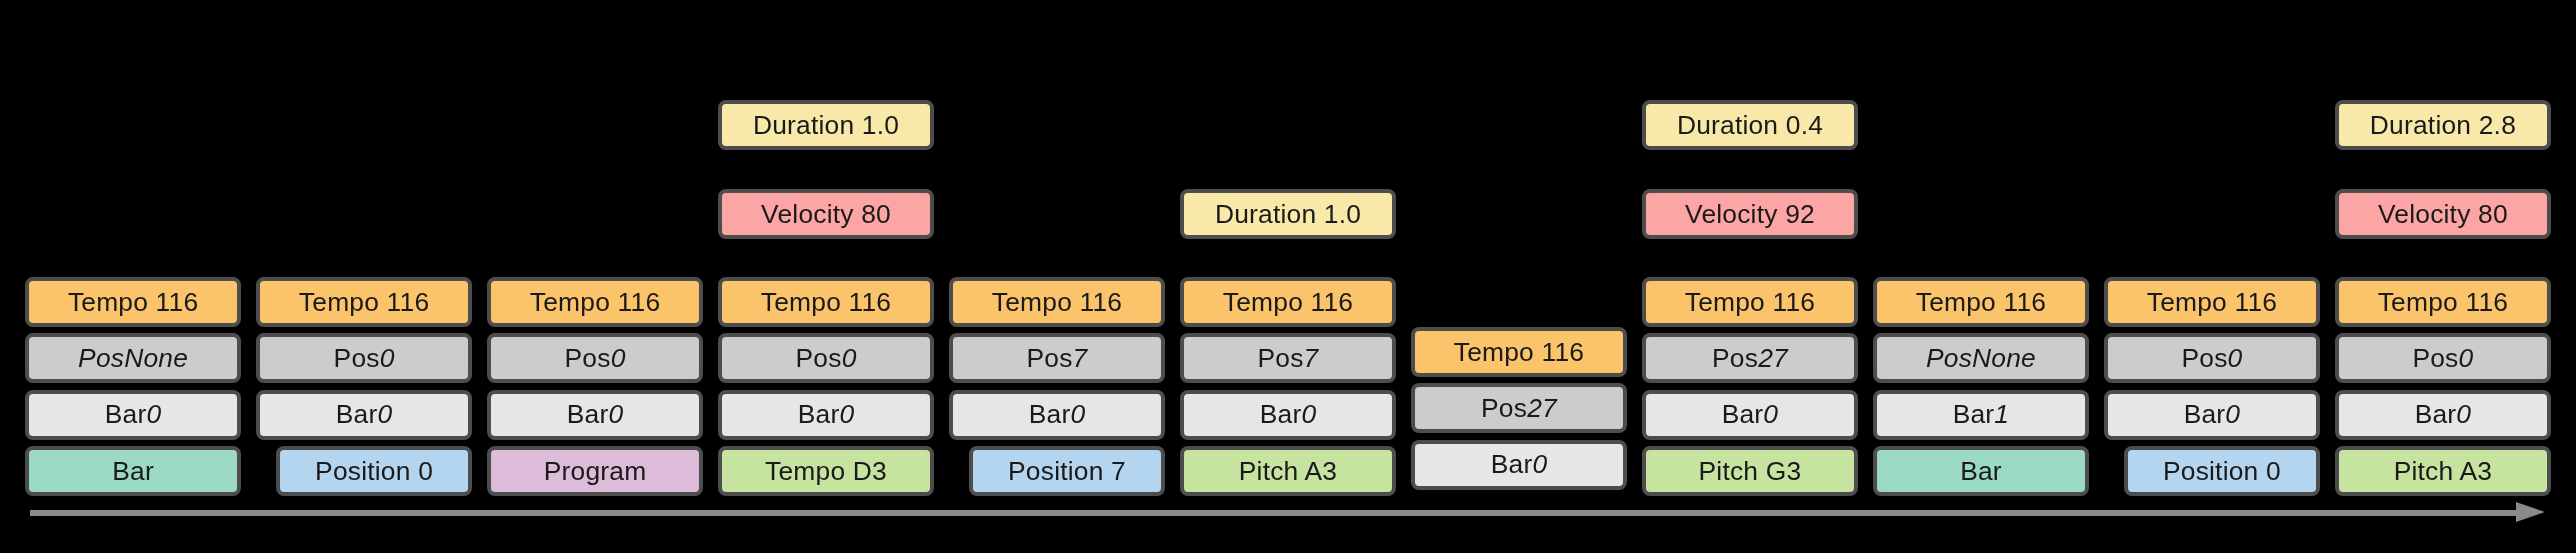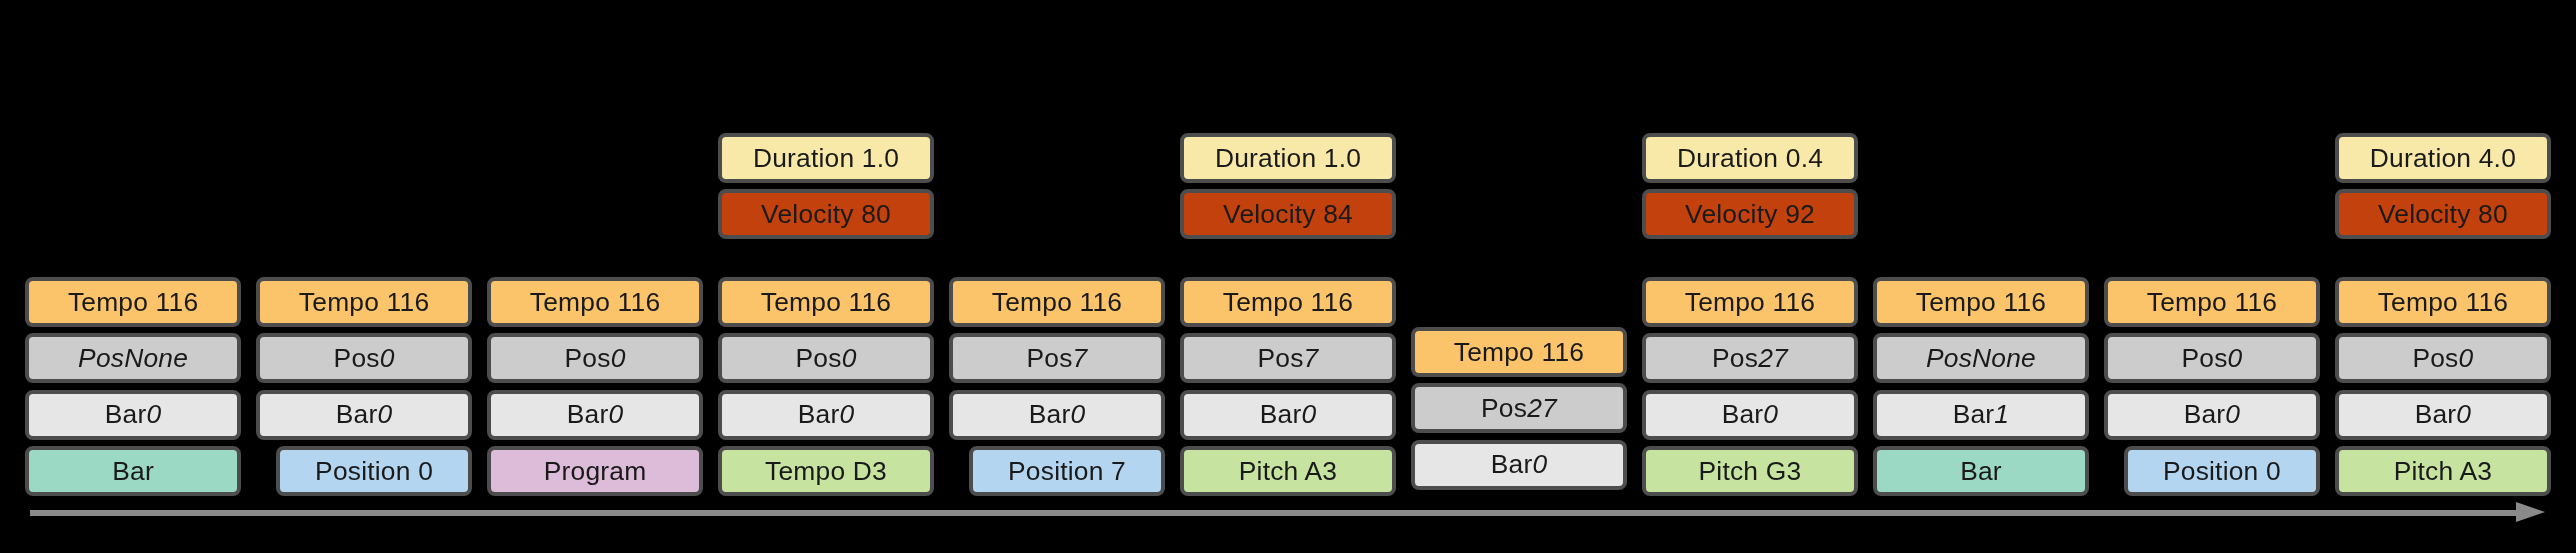--- a/index.html
+++ b/index.html
@@ -64,21 +64,21 @@
     line-height: 1;
   }
 
   .cell.spacer {
     border: none;
     background: transparent;
     visibility: hidden;
   }
 
   .cell-duration { background: #f8e9a8; }
-  .cell-velocity { background: #c2410c; }
+  .cell-velocity { background: #fca5a5; margin-top: 33px; }
   .cell-tempo    { background: #fbc46a; margin-top: 31px; }
   .cell-pos      { background: #cccccc; }
   .cell-bar      { background: #e6e6e6; }
 
   .cell-token    { margin-bottom: 0; }
   .tok-bar       { background: #9bd9c4; }
   .tok-position  { background: #b4d5ef; margin-left: 20px; }
   .tok-program   { background: #dcbcd8; }
   .tok-pitch     { background: #c6e3a0; }
 
@@ -180,21 +180,20 @@
           <span class="ital">7</span>
         </div>
         <div class="cell cell-bar">
           <span>Bar </span>
           <span class="ital">0</span>
         </div>
         <div class="cell cell-token tok-position">Position 7</div>
       </div>
       <div class="column">
         <div class="cell cell-duration">Duration 1.0</div>
-        <div class="cell cell-velocity">Velocity 84</div>
         <div class="cell cell-tempo">Tempo 116</div>
         <div class="cell cell-pos">
           <span>Pos </span>
           <span class="ital">7</span>
         </div>
         <div class="cell cell-bar">
           <span>Bar </span>
           <span class="ital">0</span>
         </div>
         <div class="cell cell-token tok-pitch">Pitch A3</div>
@@ -248,21 +247,21 @@
           <span>Pos </span>
           <span class="ital">0</span>
         </div>
         <div class="cell cell-bar">
           <span>Bar </span>
           <span class="ital">0</span>
         </div>
         <div class="cell cell-token tok-position">Position 0</div>
       </div>
       <div class="column">
-        <div class="cell cell-duration">Duration 4.0</div>
+        <div class="cell cell-duration">Duration 2.8</div>
         <div class="cell cell-velocity">Velocity 80</div>
         <div class="cell cell-tempo">Tempo 116</div>
         <div class="cell cell-pos">
           <span>Pos </span>
           <span class="ital">0</span>
         </div>
         <div class="cell cell-bar">
           <span>Bar </span>
           <span class="ital">0</span>
         </div>

